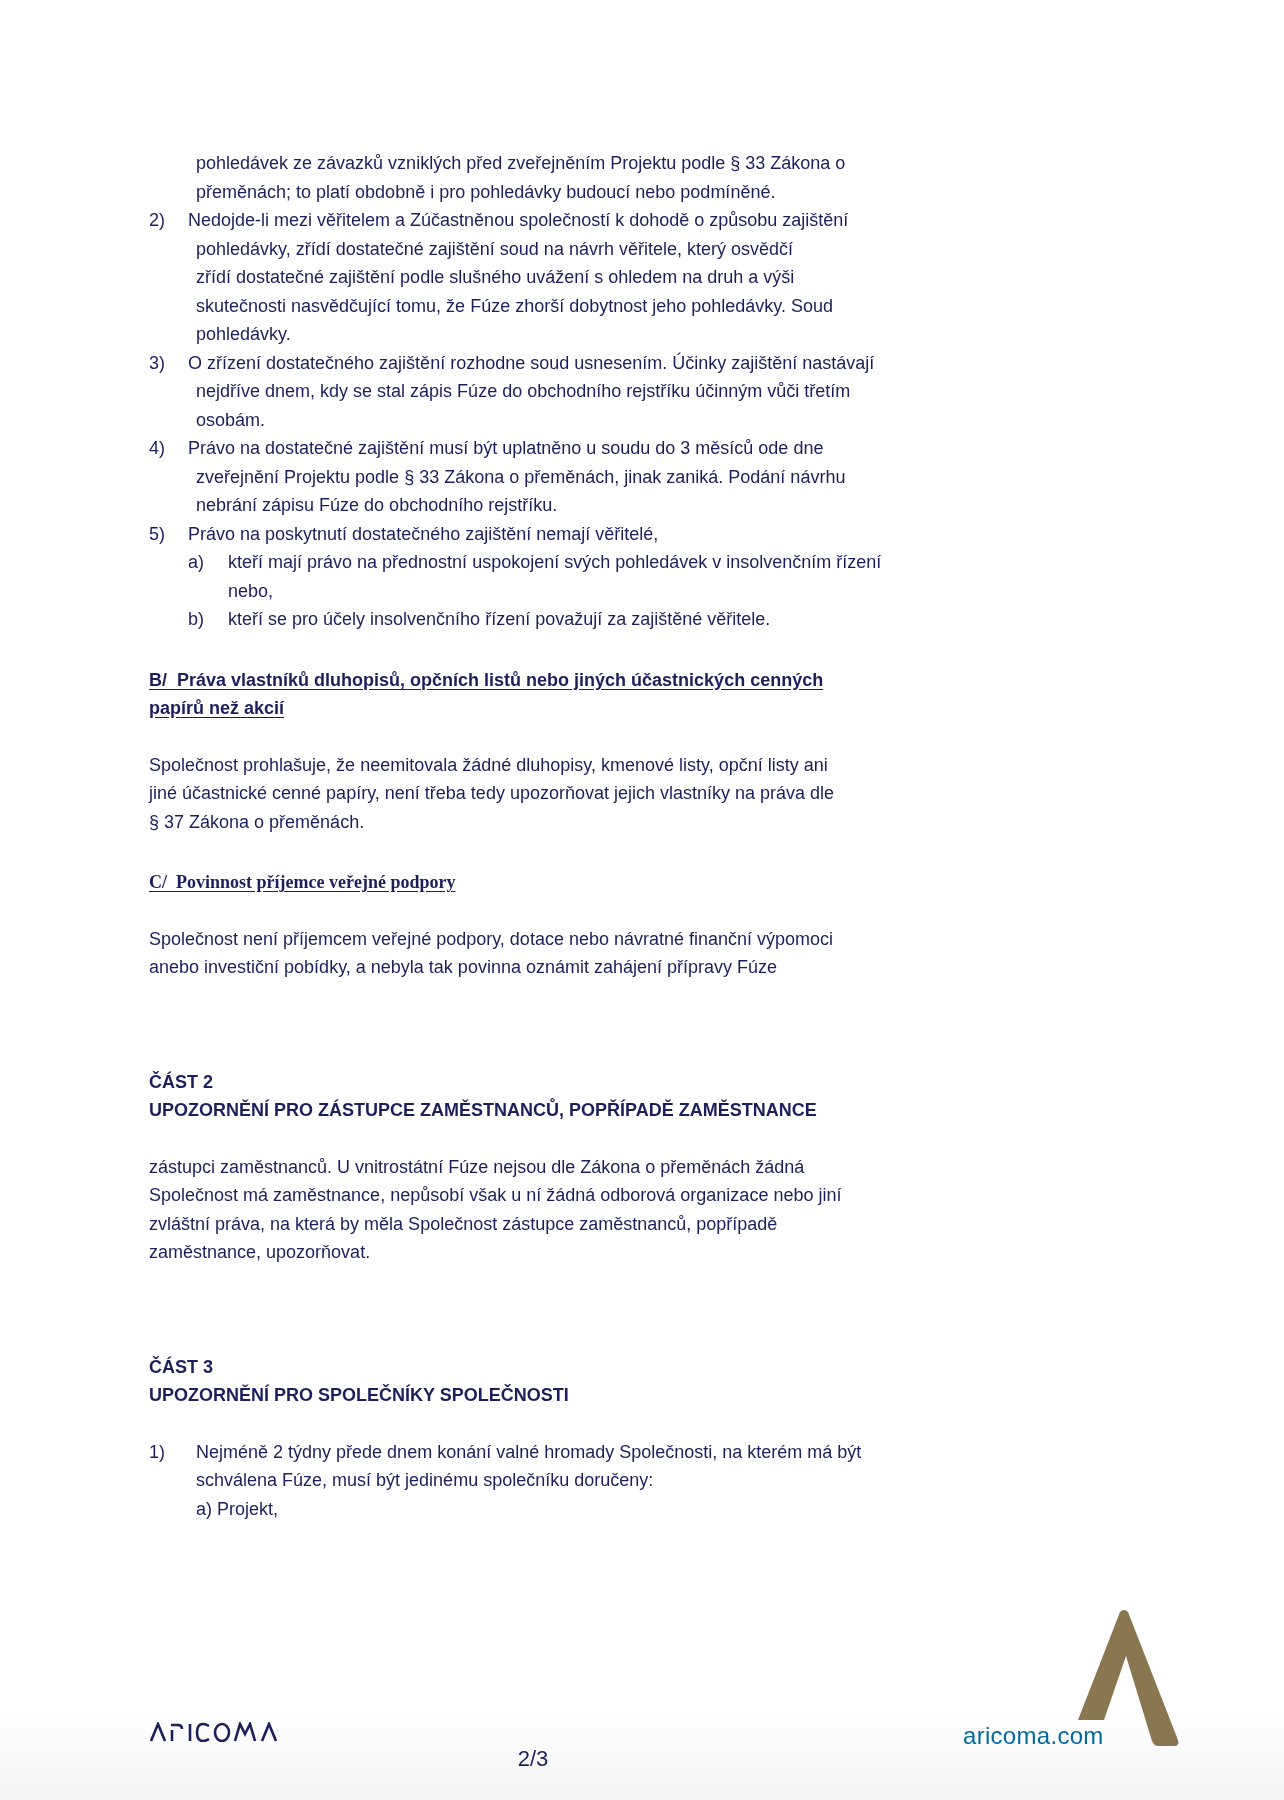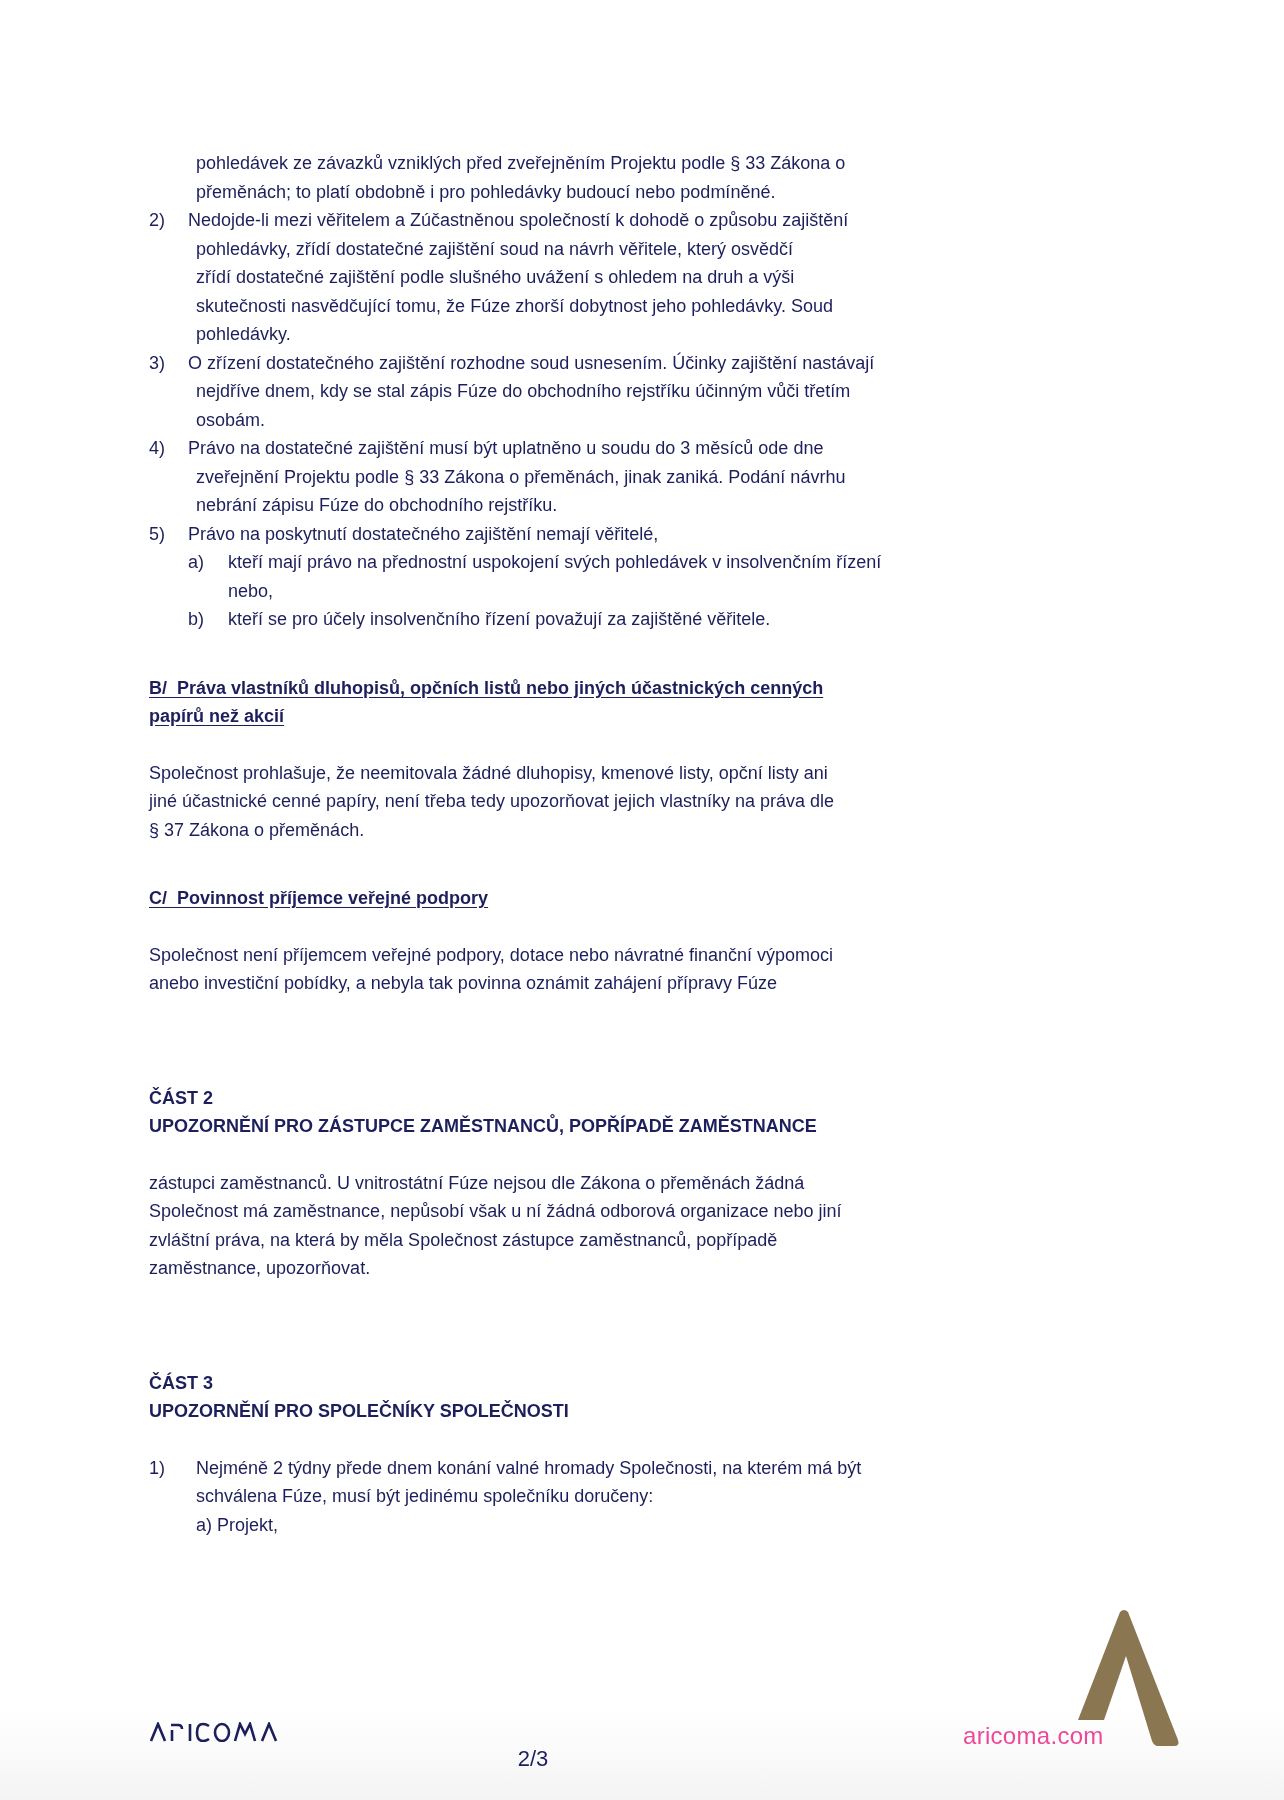--- a/index.html
+++ b/index.html
@@ -46,21 +46,21 @@
       position: relative;
       padding-left: 40px;
     }
     .sub-item .list-num {
       left: 0;
     }
     .section-heading {
       font-weight: bold;
       text-decoration: underline;
       text-underline-offset: 3px;
-      margin-top: 40px;
+      margin-top: 32px;
     }
     .paragraph {
       margin-top: 28px;
     }
     .part-heading {
       font-weight: bold;
       margin-top: 86px;
     }
     .part3-list {
       margin-top: 28px;
@@ -75,21 +75,21 @@
       position: absolute;
       left: 149px;
       top: 1722px;
       height: 20px;
     }
     .footer-site {
       position: absolute;
       left: 963px;
       top: 1722px;
       font-size: 24px;
-      color: #ec4899;
+      color: #0369a1;
       letter-spacing: 0.3px;
     }
     .footer-mark {
       position: absolute;
       left: 1070px;
       top: 1608px;
       width: 112px;
       height: 140px;
     }
     .page-number {
@@ -153,21 +153,21 @@
     <div style="white-space:pre;">B/  Práva vlastníků dluhopisů, opčních listů nebo jiných účastnických cenných</div>
     <div>papírů než akcií</div>
   </div>
   <div class="paragraph">
     <div>Společnost prohlašuje, že neemitovala žádné dluhopisy, kmenové listy, opční listy ani</div>
     <div>jiné účastnické cenné papíry, není třeba tedy upozorňovat jejich vlastníky na práva dle</div>
     <div>§ 37 Zákona o přeměnách.</div>
   </div>
 
   <div class="section-heading">
-    <div style="white-space:pre;">C/  Povinnost příjemce veřejné podpory</div>
+    <div style="white-space:pre;font-family:Liberation Serif, serif;">C/  Povinnost příjemce veřejné podpory</div>
   </div>
   <div class="paragraph">
     <div>Společnost není příjemcem veřejné podpory, dotace nebo návratné finanční výpomoci</div>
     <div>anebo investiční pobídky, a nebyla tak povinna oznámit zahájení přípravy Fúze</div>
   </div>
 
   <div class="part-heading">
     <div>ČÁST 2</div>
     <div>UPOZORNĚNÍ PRO ZÁSTUPCE ZAMĚSTNANCŮ, POPŘÍPADĚ ZAMĚSTNANCE</div>
   </div>

